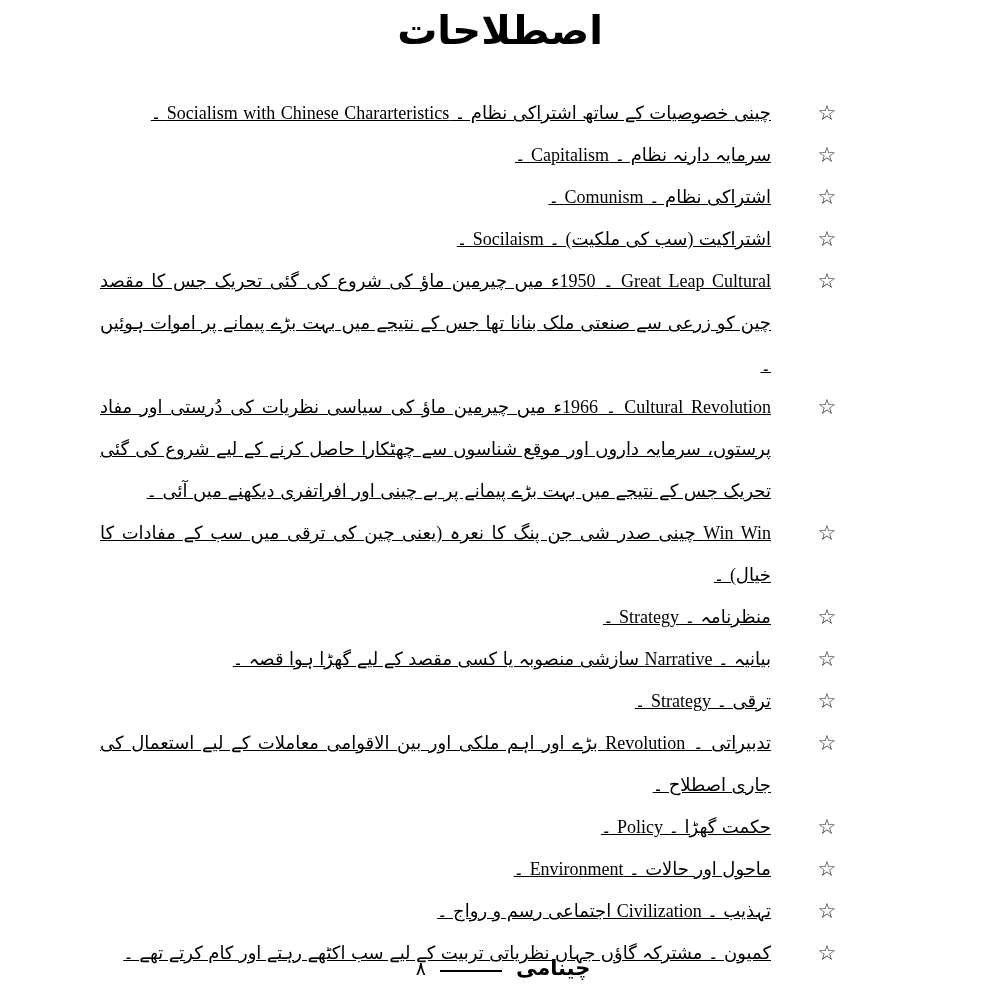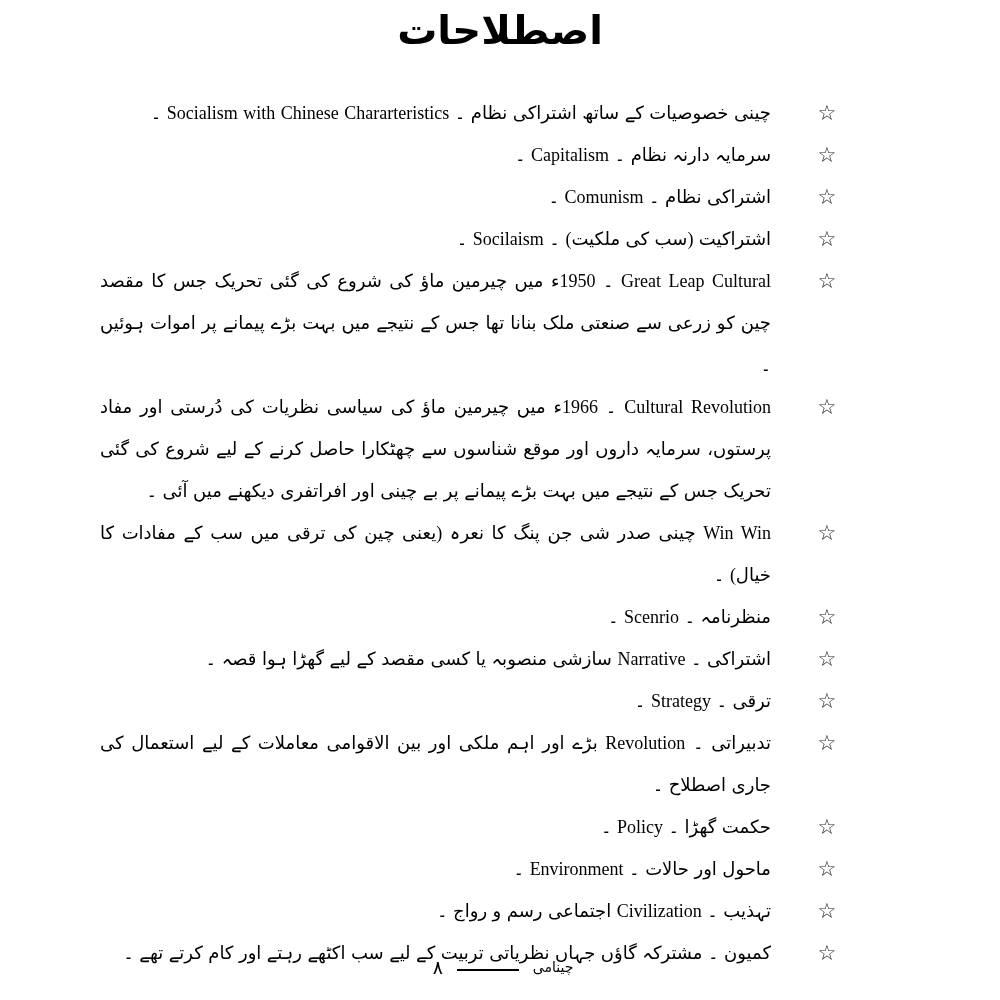--- a/index.html
+++ b/index.html
@@ -40,33 +40,34 @@
     text-align: center;
     font-size: 21px;
     line-height: 42px;
     color: #1a1a1a;
   }
   .entry-text {
     flex: 1;
     margin-right: 40px; 
     text-align: justify;
     word-spacing: 1px;
+    text-decoration: underline;
   }
   .footer {
     position: absolute;
     top: 956px; left: 0; right: 0;
     display: flex;
     direction: rtl;
     justify-content: center;
     align-items: center;
     gap: 14px;
   }
   .footer-book {
-    font-weight: normal;
-    font-size: 14px;
+    font-weight: bold;
+    font-size: 21px;
   }
   .footer-rule {
     width: 62px; height: 2px;
     background: #000;
     margin-top: 4px;
   }
   .footer-page {
     font-size: 19px;
     padding-left: 6px;
   }
@@ -110,26 +111,26 @@
         <div class="entry-text">Cultural Revolution ۔ 1966ء میں چیرمین ماؤ کی سیاسی نظریات کی دُرستی اور مفاد پرستوں، سرمایہ داروں اور موقع شناسوں سے چھٹکارا حاصل کرنے کے لیے شروع کی گئی تحریک جس کے نتیجے میں بہت بڑے پیمانے پر بے چینی اور افراتفری دیکھنے میں آئی ۔</div>
       </div>
 
       <div class="entry">
         <span class="star-cell">☆</span>
         <div class="entry-text">Win Win چینی صدر شی جن پنگ کا نعرہ (یعنی چین کی ترقی میں سب کے مفادات کا خیال) ۔</div>
       </div>
 
       <div class="entry">
         <span class="star-cell">☆</span>
-        <div class="entry-text">منظرنامہ ۔ Scenrio ۔</div>
+        <div class="entry-text">منظرنامہ ۔ Strategy ۔</div>
       </div>
 
       <div class="entry">
         <span class="star-cell">☆</span>
-        <div class="entry-text">اشتراکی ۔ Narrative سازشی منصوبہ یا کسی مقصد کے لیے گھڑا ہوا قصہ ۔</div>
+        <div class="entry-text">بیانیہ ۔ Narrative سازشی منصوبہ یا کسی مقصد کے لیے گھڑا ہوا قصہ ۔</div>
       </div>
 
       <div class="entry">
         <span class="star-cell">☆</span>
         <div class="entry-text">ترقی ۔ Strategy ۔</div>
       </div>
 
       <div class="entry">
         <span class="star-cell">☆</span>
         <div class="entry-text">تدبیراتی ۔ Revolution بڑے اور اہم ملکی اور بین الاقوامی معاملات کے لیے استعمال کی جاری اصطلاح ۔</div>

